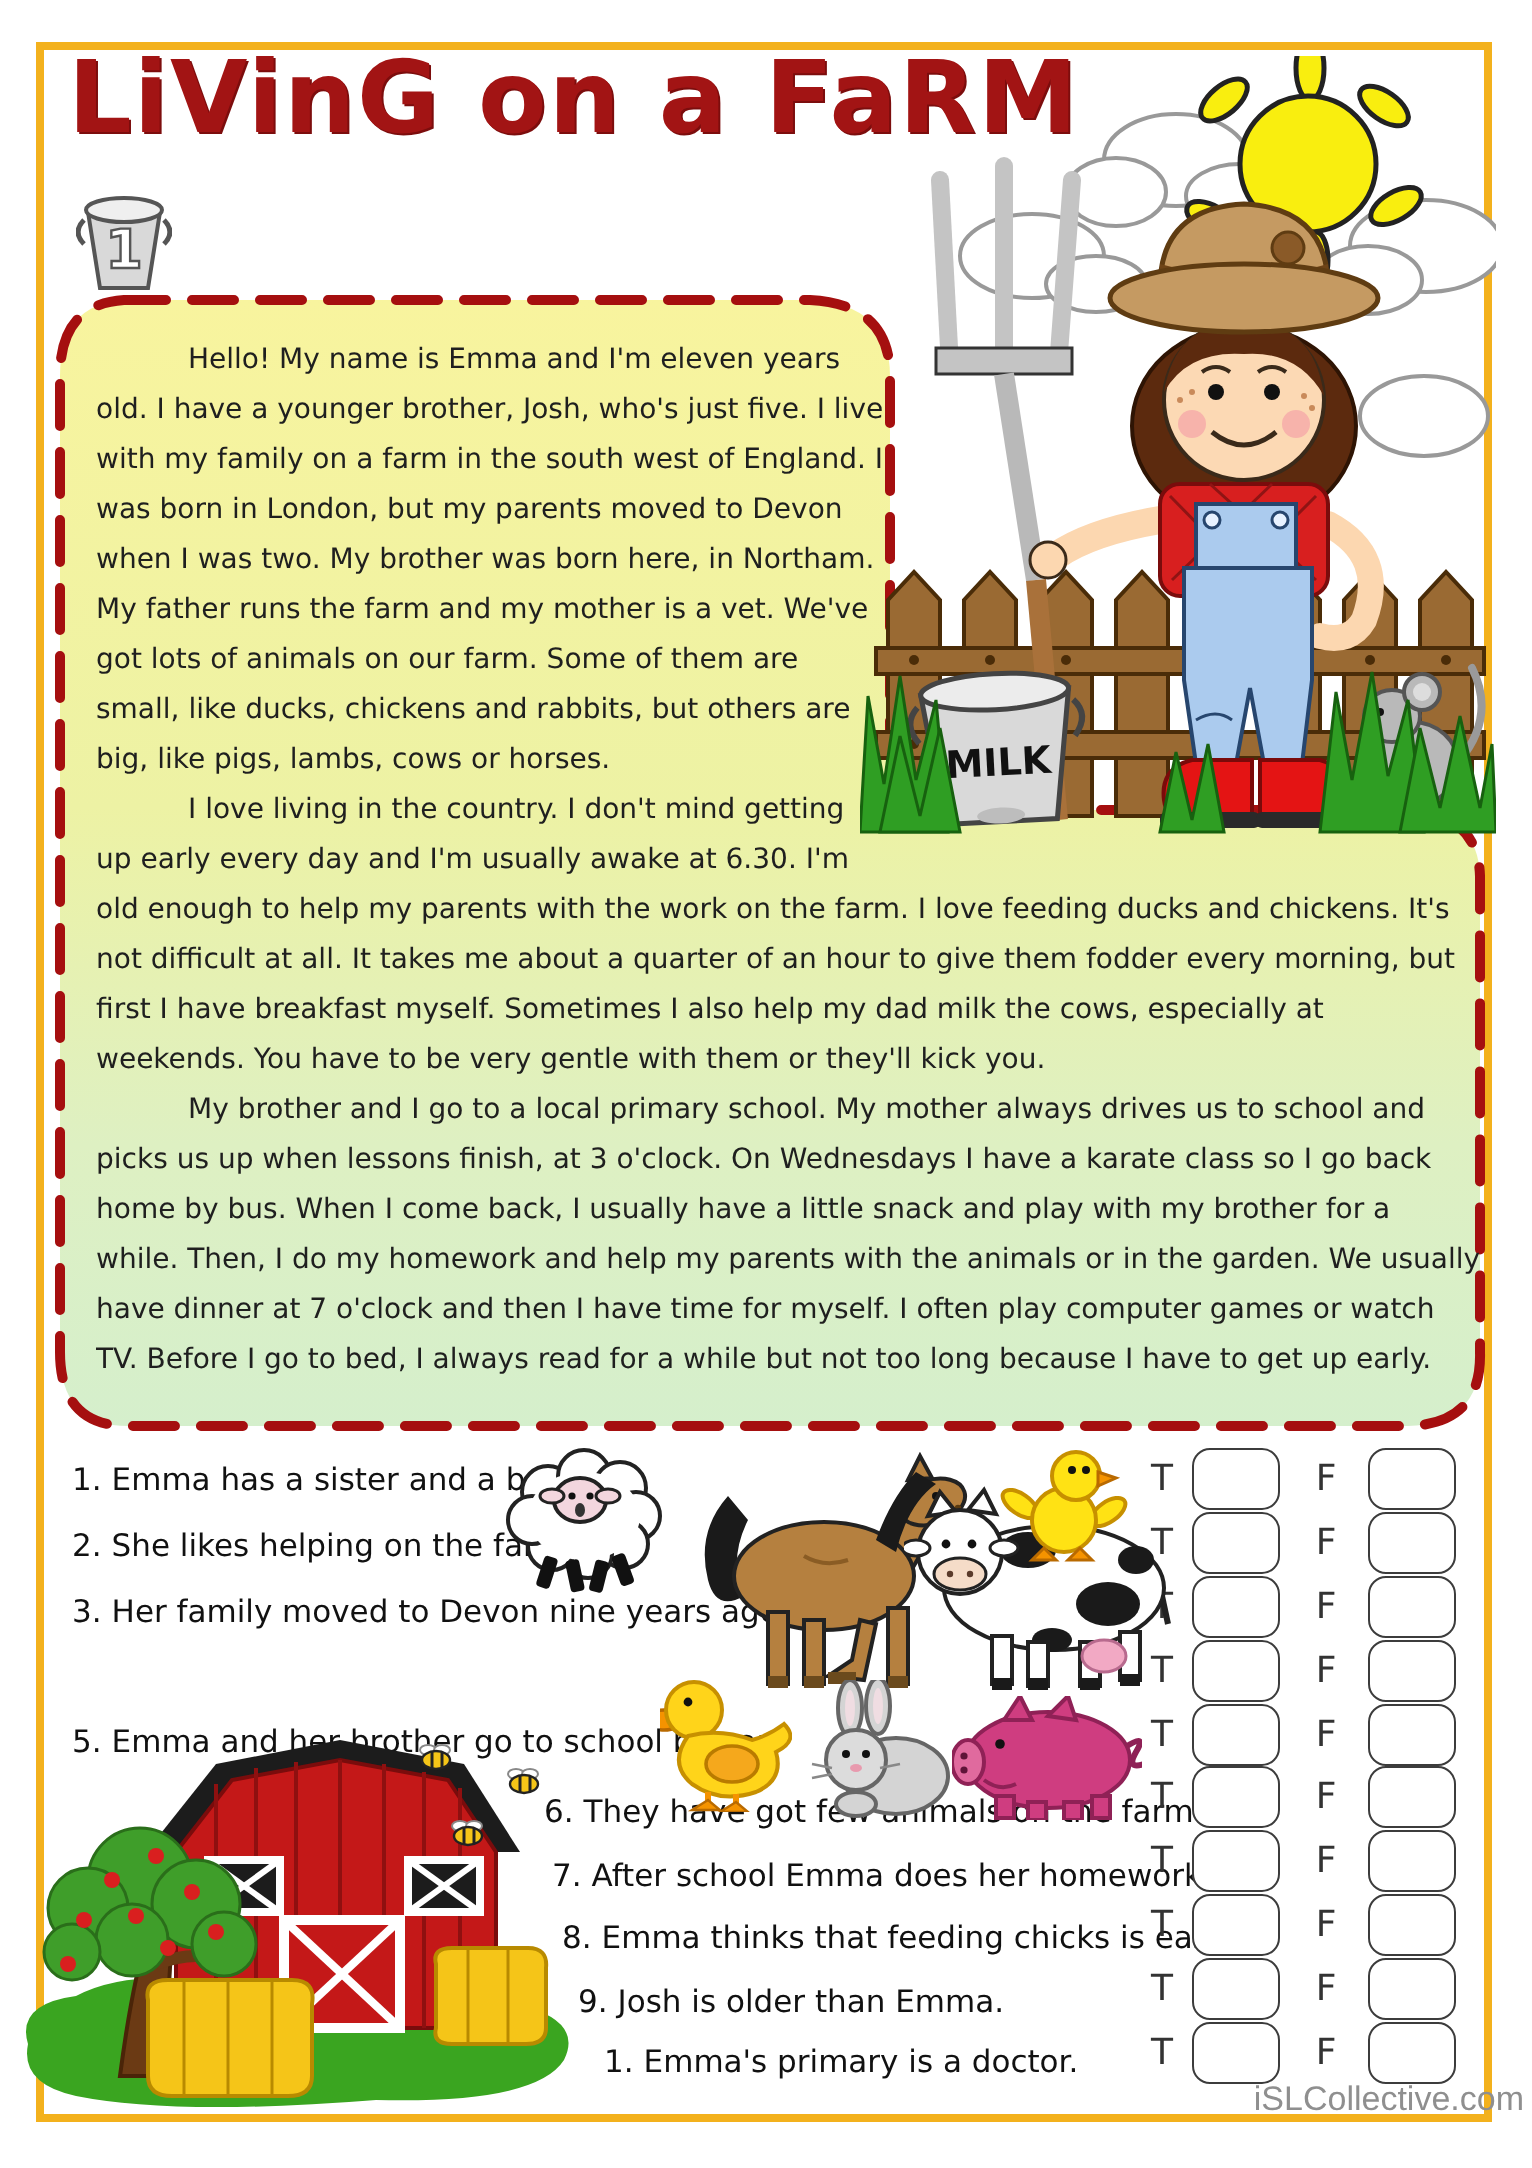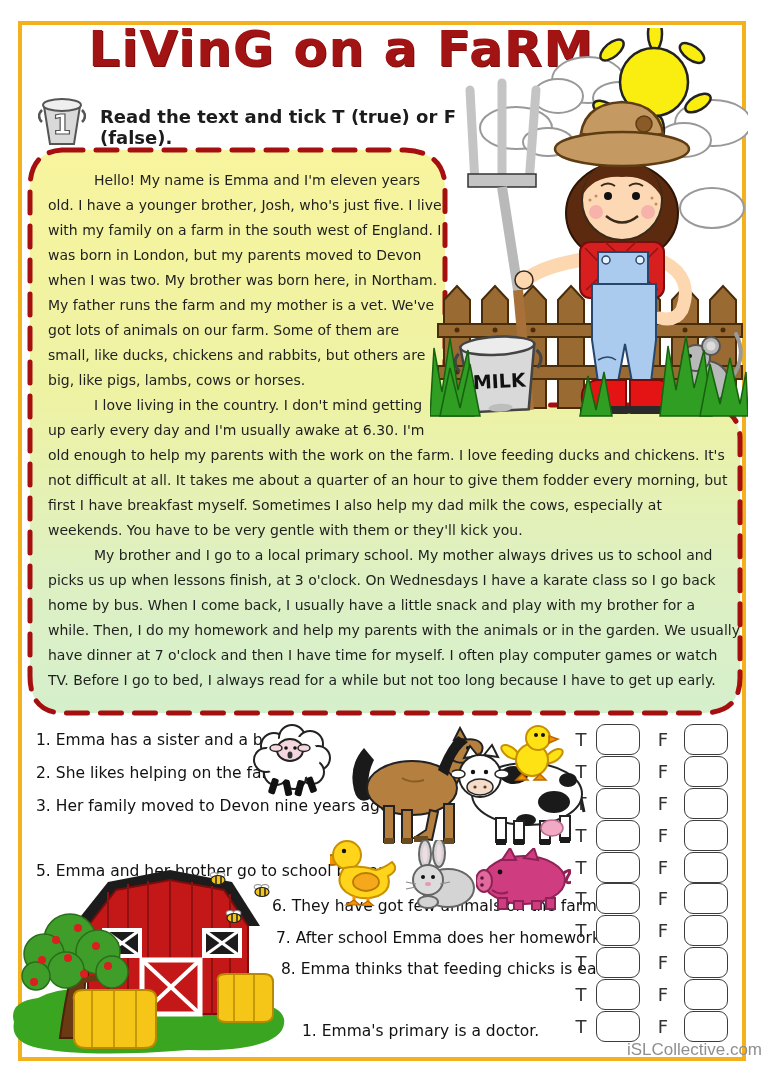--- a/index.html
+++ b/index.html
@@ -2,21 +2,21 @@
 <html><head>
 <meta charset="utf-8">
 <style>
   html,body{margin:0;padding:0;background:#ffffff;}
   .page{position:relative;width:766px;height:1084px;background:#ffffff;overflow:hidden;
         font-family:"DejaVu Sans",sans-serif;}
   .frame{position:absolute;left:18px;top:21px;width:720px;height:1032px;
          border:4px solid #f3b11d;background:transparent;}
   .title{position:absolute;left:34px;top:20px;width:560px;font-size:50px;font-weight:800;
          color:#a21414;letter-spacing:1px;font-family:"DejaVu Sans",sans-serif;
-         text-shadow:1px 1px 0 #7c0d0d;text-align:right;}
+         text-shadow:1px 1px 0 #7c0d0d;}
   .step-badge{position:absolute;left:38px;top:94px;}
   .instruction{position:absolute;left:100px;top:106px;width:380px;font-size:18px;
                font-weight:700;color:#1c1c1c;}
   .bubble{position:absolute;left:20px;top:142px;}
   .story-text{position:absolute;left:48px;top:168px;width:692px;height:562px;
               font-size:14px;line-height:25px;color:#1f1f1f;overflow:hidden;}
   .story-spacer{float:right;width:298px;height:270px;}
   .story-p{margin:0;text-indent:46px;}
   .girl-scene{position:absolute;left:430px;top:28px;}
   .question{position:absolute;font-size:15.5px;color:#111;white-space:nowrap;}
@@ -40,21 +40,20 @@
   <div class="title">LiVinG on a FaRM</div>
 
   <svg class="step-badge" width="48" height="54" viewBox="0 0 48 54">
     <path d="M6,12 L12,50 H36 L42,12 Z" fill="#d9d9d9" stroke="#555" stroke-width="2"></path>
     <ellipse cx="24" cy="11" rx="19" ry="6" fill="#efefef" stroke="#555" stroke-width="2"></ellipse>
     <path d="M4,16 Q-2,22 4,28" fill="none" stroke="#555" stroke-width="2.5"></path>
     <path d="M44,16 Q50,22 44,28" fill="none" stroke="#555" stroke-width="2.5"></path>
     <text x="24" y="40" text-anchor="middle" font-size="27" font-weight="bold" fill="#ffffff" stroke="#555" stroke-width="1.2">1</text>
   </svg>
 
-  <div class="instruction">Read the text and tick T (true) or F (false).</div>
 
   <svg class="bubble" width="728" height="582" viewBox="0 0 728 582">
     <defs>
       <linearGradient id="bg" x1="0" y1="0" x2="0" y2="1">
         <stop offset="0" stop-color="#f8f49e"></stop>
         <stop offset="0.45" stop-color="#edf2a4"></stop>
         <stop offset="0.75" stop-color="#def0c2"></stop>
         <stop offset="1" stop-color="#d5efcc"></stop>
       </linearGradient>
     </defs>
@@ -195,20 +194,21 @@
     </g>
   </svg>
 
   <div class="question" style="left:36px;top:731px"><span class="q-num">1.</span><span>Emma has a sister and a brother.</span></div>
   <div class="question" style="left:36px;top:764px"><span class="q-num">2.</span><span>She likes helping on the farm.</span></div>
   <div class="question" style="left:36px;top:797px"><span class="q-num">3.</span><span>Her family moved to Devon nine years ago.</span></div>
   <div class="question" style="left:36px;top:862px"><span class="q-num">5.</span><span>Emma and her brother go to school by car.</span></div>
   <div class="question" style="left:272px;top:897px"><span class="q-num">6.</span><span>They have got few animals on the farm.</span></div>
   <div class="question" style="left:276px;top:929px"><span class="q-num">7.</span><span>After school Emma does her homework.</span></div>
   <div class="question" style="left:281px;top:960px"><span class="q-num">8.</span><span>Emma thinks that feeding chicks is easy.</span></div>
+  <div class="question" style="left:289px;top:992px"><span class="q-num">9.</span><span>Josh is older than Emma.</span></div>
   <div class="question" style="left:302px;top:1022px"><span class="q-num">1.</span><span>Emma's primary is a doctor.</span></div>
 
   <div class="tf-grid">
     <div class="tf-row">
         <span class="tf-letter">T</span>
         <div class="tf-box"></div>
         <span class="tf-letter">F</span>
         <div class="tf-box"></div>
       </div>
     <div class="tf-row">

